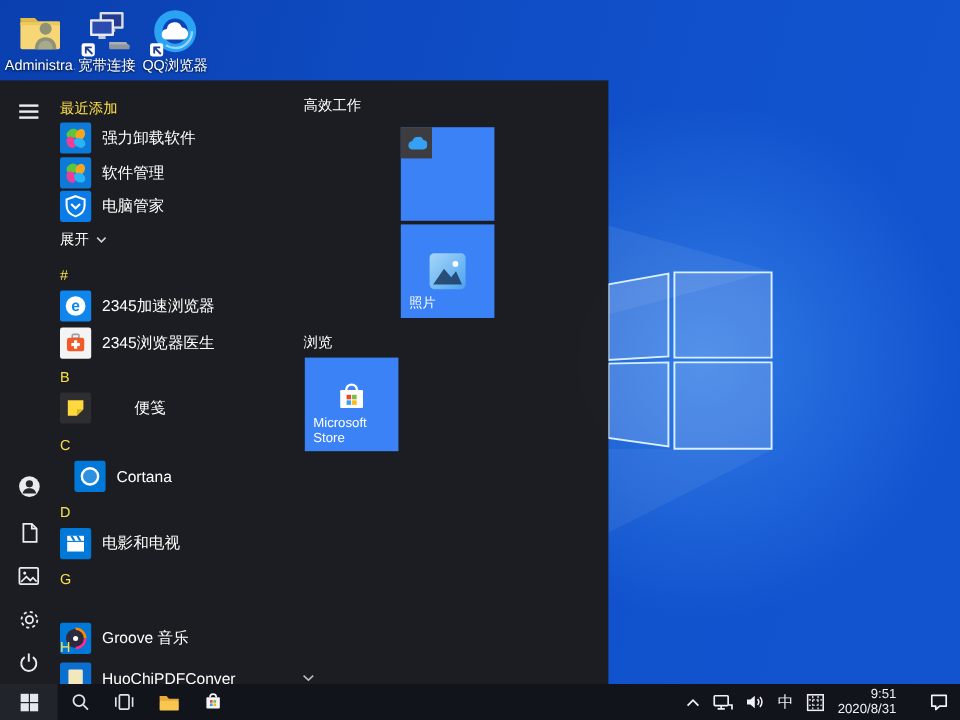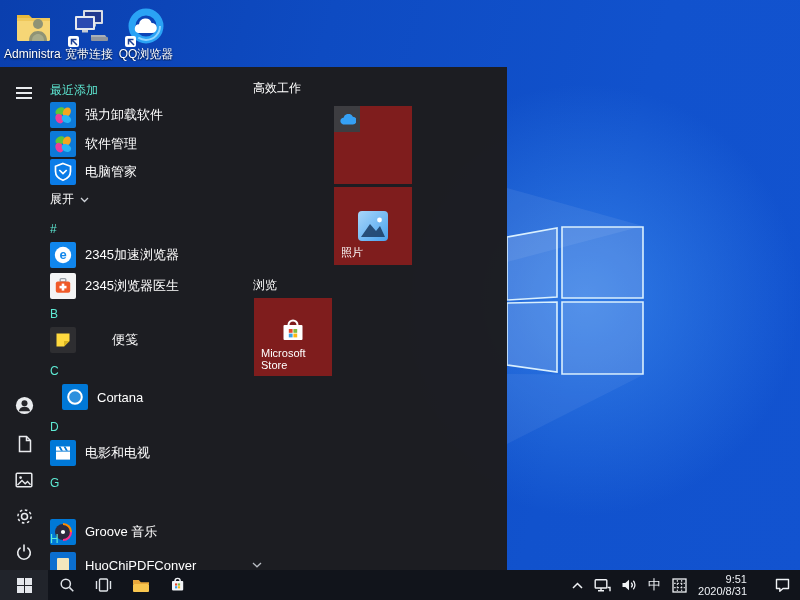--- a/index.html
+++ b/index.html
@@ -22,33 +22,33 @@
   
   .start-menu{position:absolute;left:0;top:67px;width:507px;height:503px;
     background:rgba(28,28,31,.985);color:#fff;display:flex;z-index:2;}
   .rail{width:48px;position:relative;flex:none;}
   .rail-btn{position:absolute;left:0;width:48px;height:32px;display:flex;align-items:center;
     justify-content:center;cursor:pointer;}
   .hamb{width:16px;}
   .hamb div{height:2px;background:#e9ebee;margin:3px 0;}
   
   .applist{position:relative;width:205px;flex:none;}
-  .al-header{position:absolute;left:2px;font-size:12px;color:#5eead4;}
+  .al-header{position:absolute;left:2px;font-size:12px;color:#fde047;}
   .al-row{position:absolute;left:2px;width:188px;height:26px;display:flex;align-items:center;
     gap:9px;font-size:13px;cursor:pointer;}
   .app-ic{width:26px;height:26px;border-radius:2px;position:relative;flex:none;overflow:hidden;}
   .al-label{white-space:nowrap;}
   .al-expand{position:absolute;left:2px;display:flex;align-items:center;gap:6px;font-size:12px;
     cursor:pointer;color:#fff;}
   .chev{flex:none;display:flex;align-items:center;}
   .spacer{flex:1;}
   
   .tiles{position:relative;flex:1;}
   .tile-header{position:absolute;font-size:12px;color:#fff;}
-  .tile{position:absolute;width:78px;height:78px;background:#7f1d1d;cursor:pointer;}
+  .tile{position:absolute;width:78px;height:78px;background:#3b82f6;cursor:pointer;}
   .tile-label{position:absolute;left:7px;bottom:5px;font-size:11px;color:#fff;}
   .tile-glyph{position:absolute;left:50%;top:50%;transform:translate(-50%,-50%);}
   .small-tile{position:absolute;width:26px;height:26px;background:#3d3d41;display:flex;
     align-items:center;justify-content:center;cursor:pointer;}
   
   .taskbar{position:absolute;left:0;top:570px;width:800px;height:30px;background:#11141b;
     display:flex;align-items:center;z-index:3;color:#eef1f5;}
   .tb-start{width:48px;height:30px;display:flex;align-items:center;justify-content:center;
     background:rgba(255,255,255,.07);cursor:pointer;}
   .tb-btn{width:37px;height:30px;display:flex;align-items:center;justify-content:center;cursor:pointer;}

